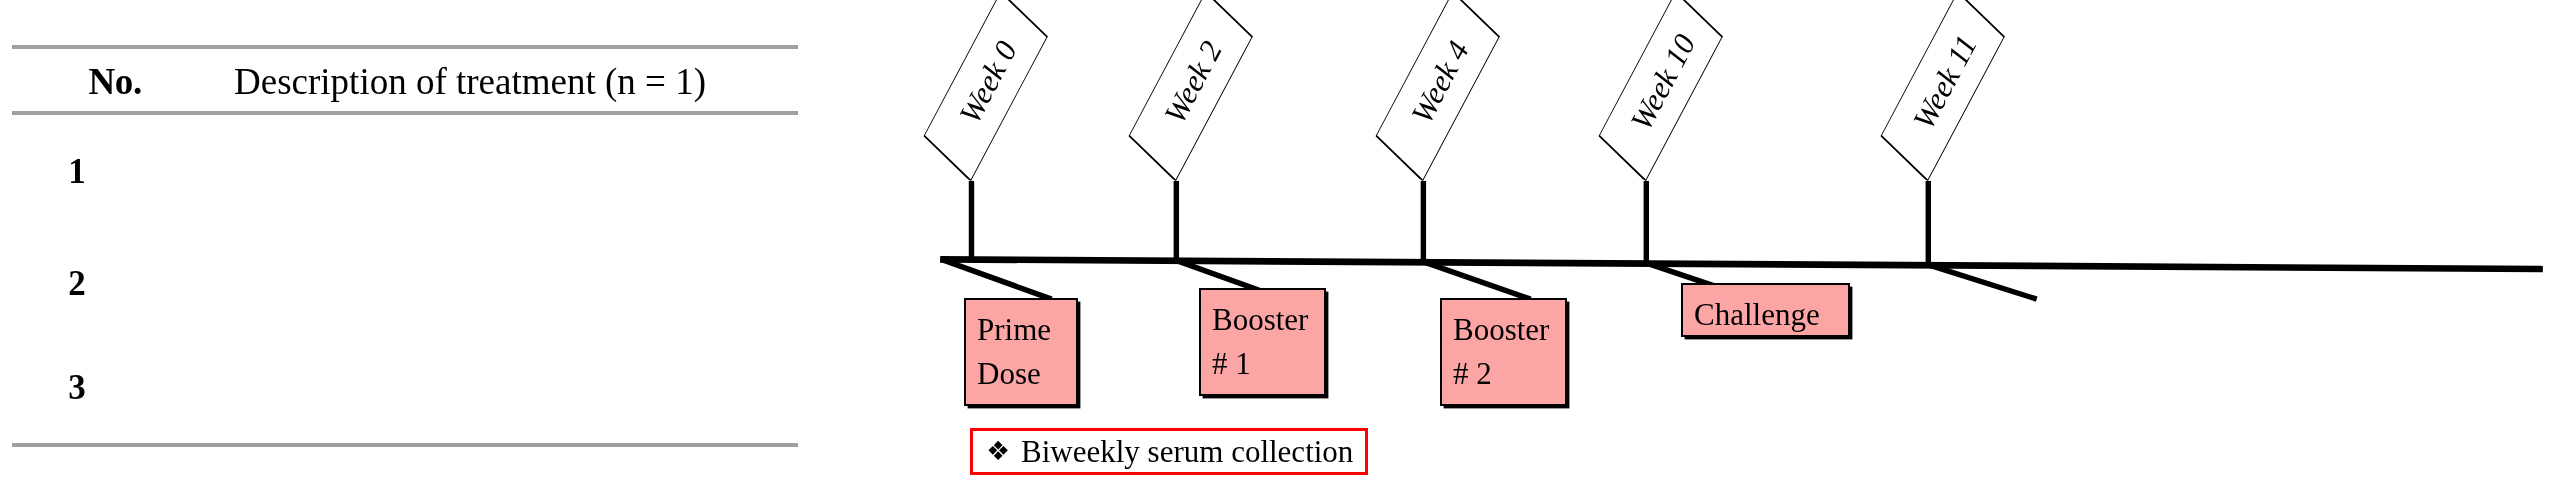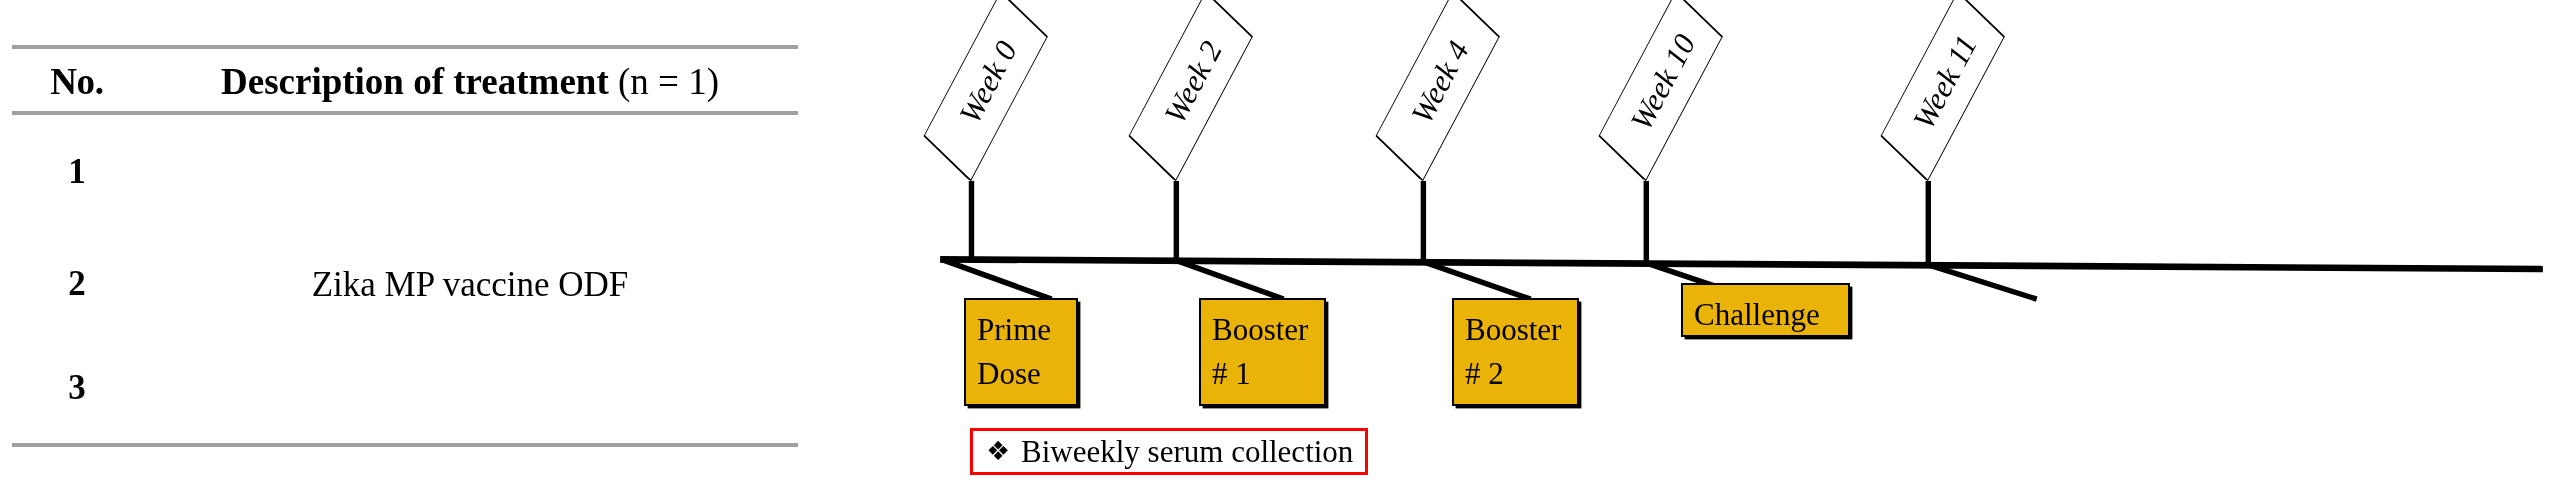--- a/index.html
+++ b/index.html
@@ -39,34 +39,34 @@
     position: absolute;
     left: 0;
     top: 18px;
     width: 786px;
     height: 55px;
     display: flex;
     align-items: center;
   }
   .th-no {
     width: 130px;
-    text-align: center;
+    text-align: right;
     font-weight: bold;
     font-size: 37px;
     line-height: 1;
     letter-spacing: -0.3px;
   }
   .th-desc {
     flex: 1;
     text-align: center;
     font-size: 37px;
     line-height: 1;
     white-space: nowrap;
   }
-  .th-desc .th-strong { font-weight: bold; }
+  .th-desc .th-strong { font-weight: normal; }
   .th-desc .th-weak   { font-weight: normal; }
 
   .trow {
     position: absolute;
     left: 0;
     width: 786px;
     display: flex;
     align-items: center;
   }
   .trow .td-no {
@@ -125,34 +125,34 @@
     white-space: nowrap;
     padding-left: 9.6px;
     box-sizing: border-box;
   }
 
   
   .event-box {
     position: absolute;
     border: 2.4px solid #000000;
     box-sizing: border-box;
-    background: #eab308;
+    background: #fca5a5;
     box-shadow: 3px 3px 0 -0.6px #000000;
     display: flex;
     align-items: flex-start;
     padding: 8.4px 11px 0 11px;
   }
   .event-box .box-text {
     font-size: 31px;
     line-height: 1.42;
   }
 
   #box-prime     { left: 60px;  top: 298px; width: 114px; height: 108px; }
-  #box-booster1  { left: 295px;  top: 298px; width: 127px; height: 108px; }
-  #box-booster2  { left: 548px;  top: 298px; width: 127px; height: 108px; }
+  #box-booster1  { left: 295px;  top: 288px; width: 127px; height: 108px; }
+  #box-booster2  { left: 536px;  top: 298px; width: 127px; height: 108px; }
   #box-challenge { left: 777px; top: 283px; width: 169px; height: 54px; }
   #box-sacrifice { left: 1073px; top: 298px; width: 566px; height: 108px; }
 
   
   #serum-note {
     position: absolute;
     left: 66px;
     top: 428px;
     width: 398px;
     height: 47px;
@@ -187,21 +187,20 @@
   </div>
 
   <div class="rule" id="rule-header"></div>
 
   <div class="trow" id="trow-1">
     <div class="td-no">1</div>
   </div>
 
   <div class="trow" id="trow-2">
     <div class="td-no">2</div>
-    <div class="td-desc">Zika MP vaccine ODF</div>
   </div>
 
   <div class="trow" id="trow-3">
     <div class="td-no">3</div>
   </div>
 
   <div class="rule" id="rule-bottom"></div>
 </div>
 
 <div id="timeline">

